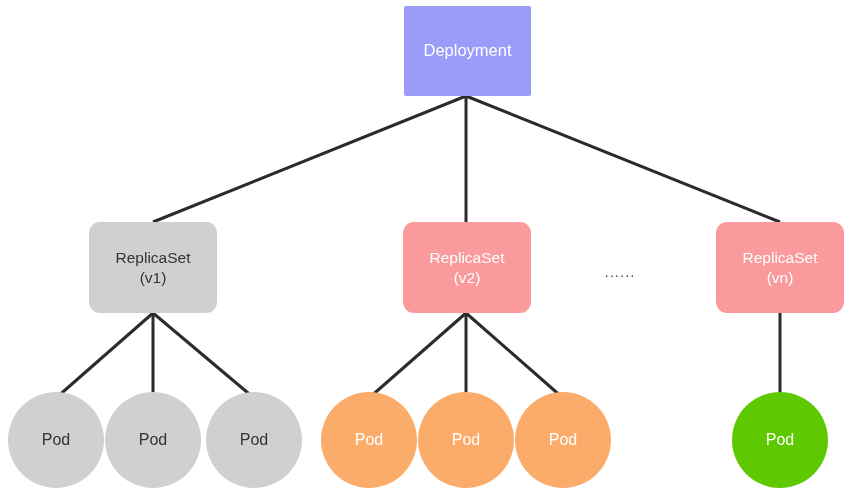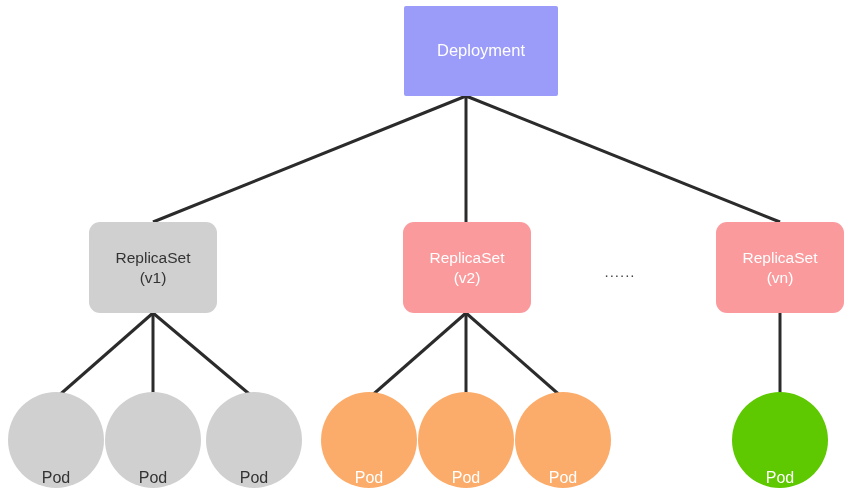--- a/index.html
+++ b/index.html
@@ -36,21 +36,20 @@
     line-height: 1.28;
   }
   .box {
     border-radius: 11px;
   }
   .box.deployment {
     border-radius: 2px;
   }
   .circle {
     border-radius: 50%;
-    justify-content: flex-end;
   }
   .node-label {
     display: block;
     white-space: nowrap;
   }
   .t-deployment { font-size: 16.5px; }
   .t-rs { font-size: 15.5px; }
   .t-pod { font-size: 16px; }
   .ellipsis {
     position: absolute;
@@ -71,21 +70,21 @@
       <line x1="466" y1="96" x2="780" y2="222" stroke="#2b2b2b" stroke-width="3" stroke-linecap="butt"></line>
       <line x1="153" y1="313" x2="56" y2="398" stroke="#2b2b2b" stroke-width="3" stroke-linecap="butt"></line>
       <line x1="153" y1="313" x2="153" y2="398" stroke="#2b2b2b" stroke-width="3" stroke-linecap="butt"></line>
       <line x1="153" y1="313" x2="254" y2="398" stroke="#2b2b2b" stroke-width="3" stroke-linecap="butt"></line>
       <line x1="466" y1="313" x2="369" y2="398" stroke="#2b2b2b" stroke-width="3" stroke-linecap="butt"></line>
       <line x1="466" y1="313" x2="466" y2="398" stroke="#2b2b2b" stroke-width="3" stroke-linecap="butt"></line>
       <line x1="466" y1="313" x2="563" y2="398" stroke="#2b2b2b" stroke-width="3" stroke-linecap="butt"></line>
       <line x1="780" y1="313" x2="780" y2="398" stroke="#2b2b2b" stroke-width="3" stroke-linecap="butt"></line>
     </svg>
 
-  <div class="node box deployment" style="left: 404px; top: 6px; width: 154px; height: 90px; background: rgb(155, 155, 250); color: rgb(255, 255, 255);">
+  <div class="node box deployment" style="left: 404px; top: 6px; width: 127px; height: 90px; background: rgb(155, 155, 250); color: rgb(255, 255, 255);">
     <span class="node-label t-deployment">Deployment</span>
   </div>
 
   <div class="node box" style="left: 89px; top: 222px; width: 128px; height: 91px; background: rgb(208, 208, 208); color: rgb(51, 51, 51);">
     <span class="node-label t-rs">ReplicaSet</span>
     <span class="node-label t-rs">(v1)</span>
   </div>
 
   <div class="node box" style="left: 403px; top: 222px; width: 128px; height: 91px; background: rgb(251, 154, 156); color: rgb(255, 255, 255);">
     <span class="node-label t-rs">ReplicaSet</span>

